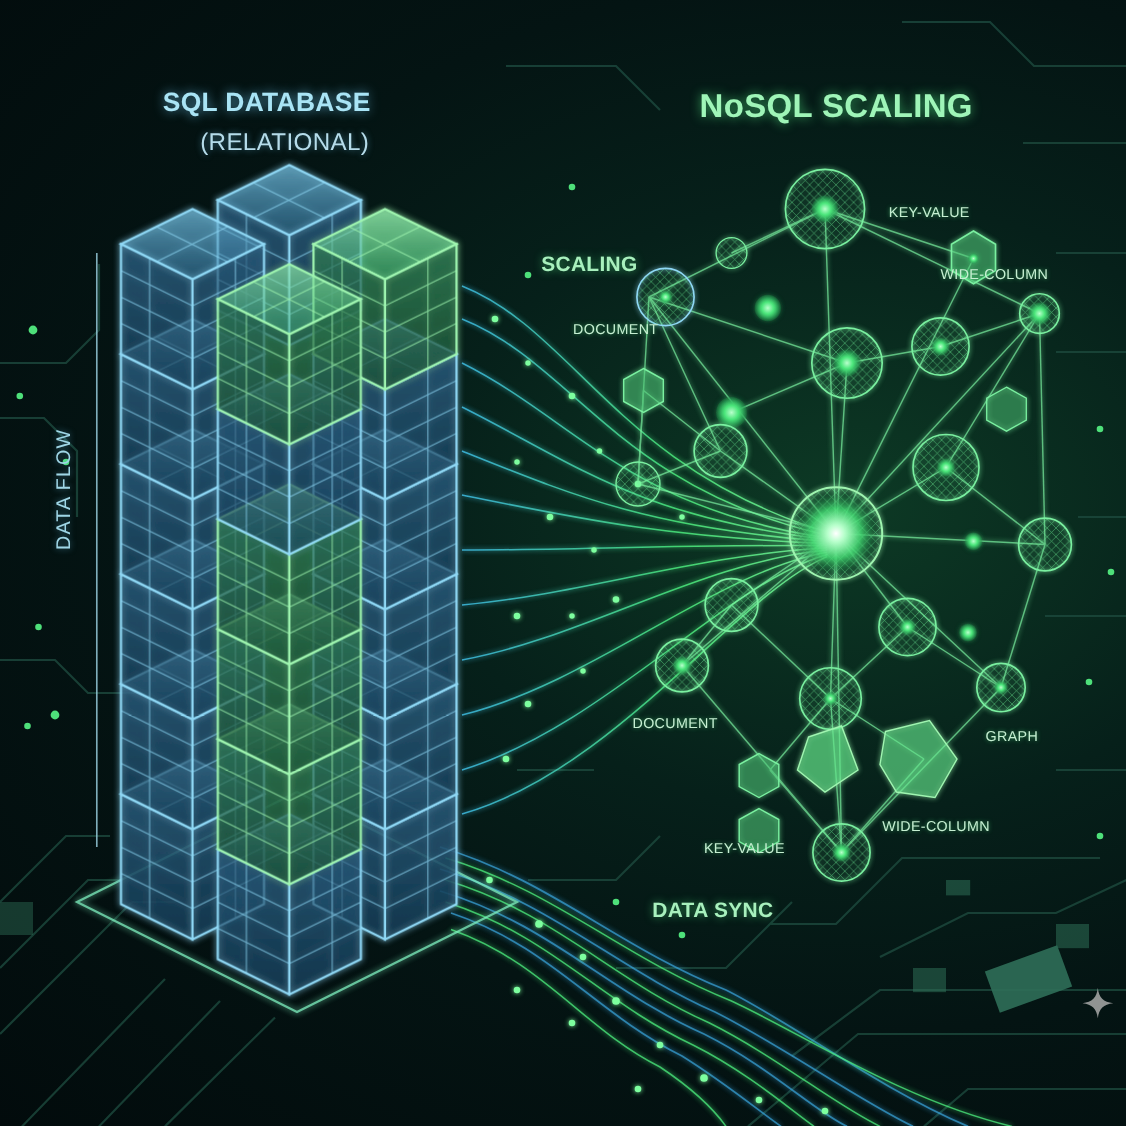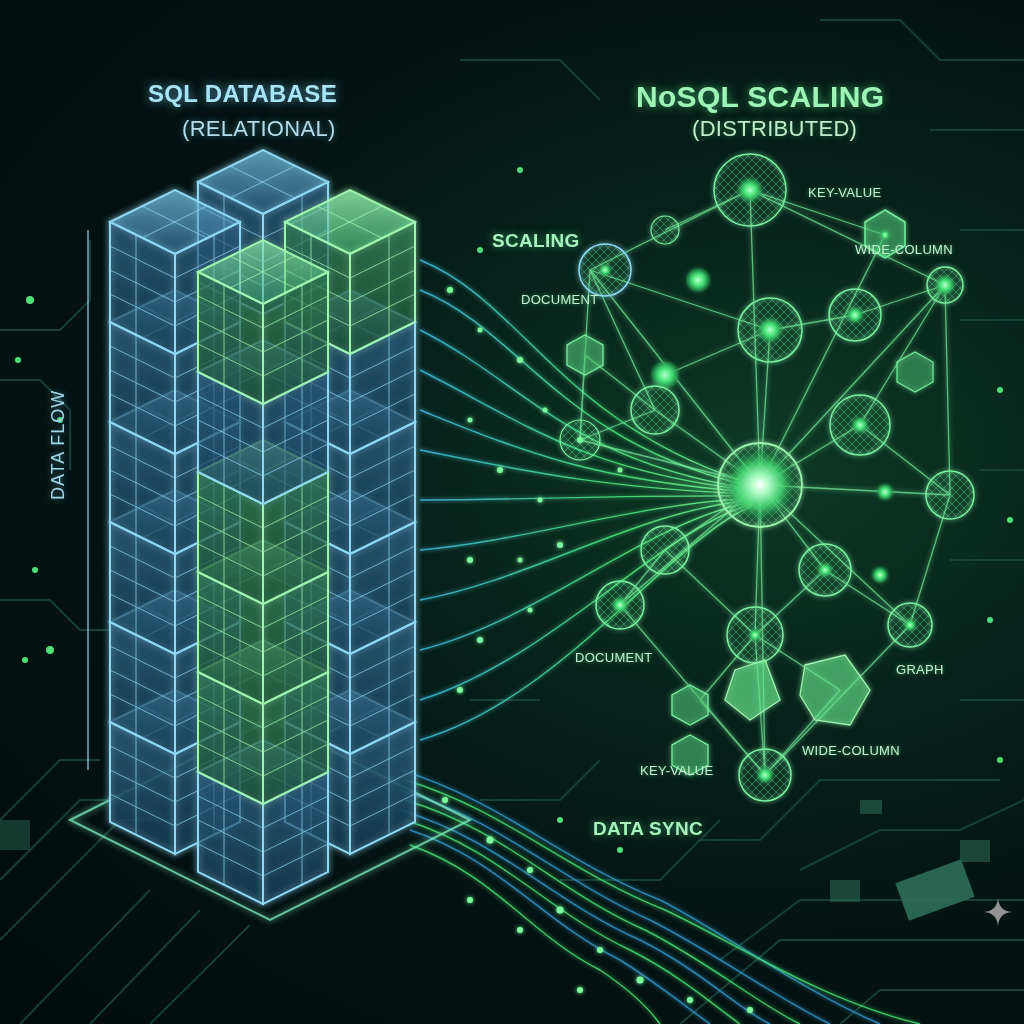--- a/index.html
+++ b/index.html
@@ -369,21 +369,20 @@
       <g>
         <circle cx="765" cy="775" r="26" fill="url(#mesh)" stroke="#7af0a0" stroke-width="1.5"></circle>
         <circle cx="765" cy="775" r="8" fill="url(#nodeG)"></circle>
       </g>
     </g>
   </svg>
 
   <div class="label title-sql">SQL DATABASE</div>
   <div class="label sub-sql">(RELATIONAL)</div>
   <div class="label title-nosql">NoSQL SCALING</div>
-  <div class="label sub-nosql">(DISTRIBUTED)</div>
   <div class="label vert">DATA FLOW</div>
 
   <div class="label tag-big" style="left:492px;top:230px;">SCALING</div>
   <div class="label tag-big" style="left:593px;top:818px;">DATA SYNC</div>
 
   <div class="label tag" style="left:808px;top:185px;">KEY-VALUE</div>
   <div class="label tag" style="left:855px;top:242px;">WIDE-COLUMN</div>
   <div class="label tag" style="left:521px;top:292px;">DOCUMENT</div>
   <div class="label tag" style="left:575px;top:650px;">DOCUMENT</div>
   <div class="label tag" style="left:896px;top:662px;">GRAPH</div>

